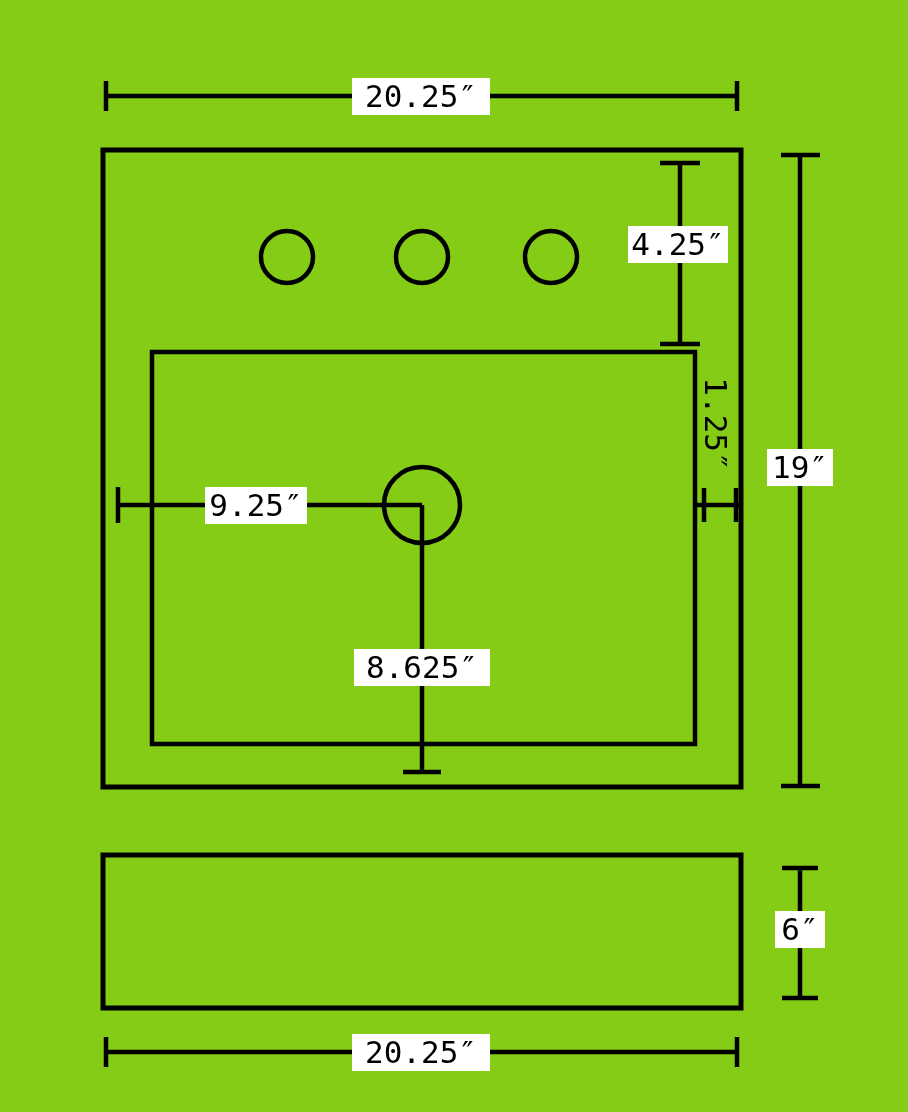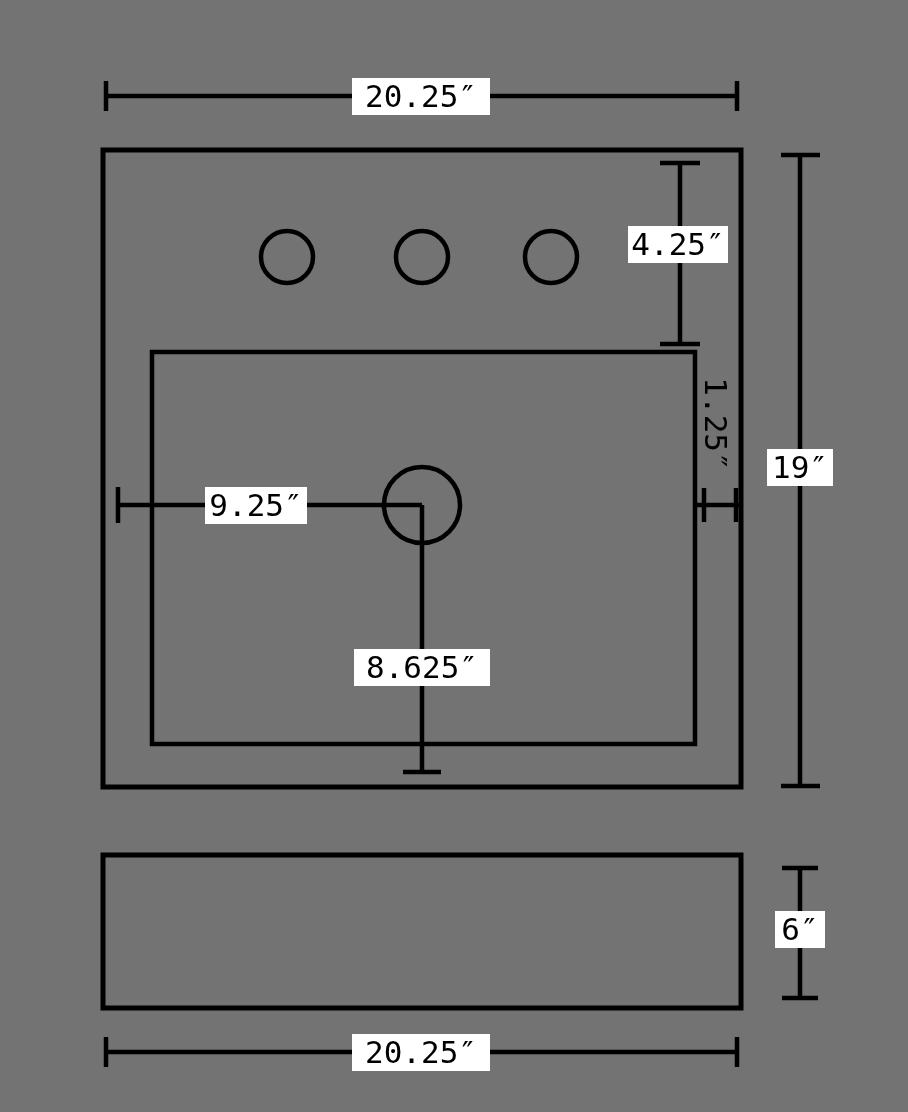--- a/index.html
+++ b/index.html
@@ -5,21 +5,21 @@
   html, body {
     margin: 0;
     padding: 0;
     background: #ffffff;
     font-family: "DejaVu Sans Mono", "Liberation Sans", sans-serif;
   }
   .stage {
     position: relative;
     width: 908px;
     height: 1112px;
-    background: #737373;
+    background: #84cc16;
     overflow: hidden;
   }
   svg { display: block; }
   .stroke-line {
     fill: none;
     stroke: #000000;
     stroke-width: 4.5;
     stroke-linecap: butt;
   }
   .view-outline { stroke-width: 5; }

